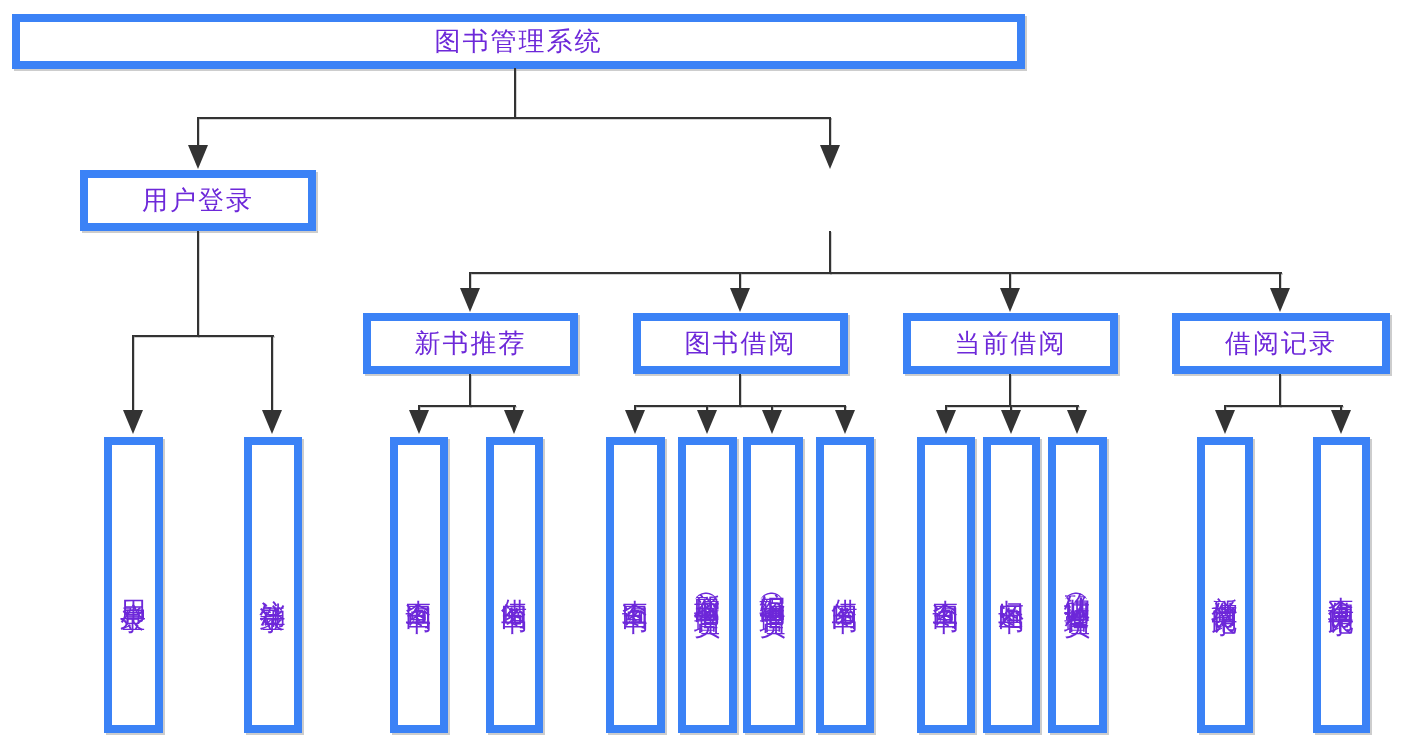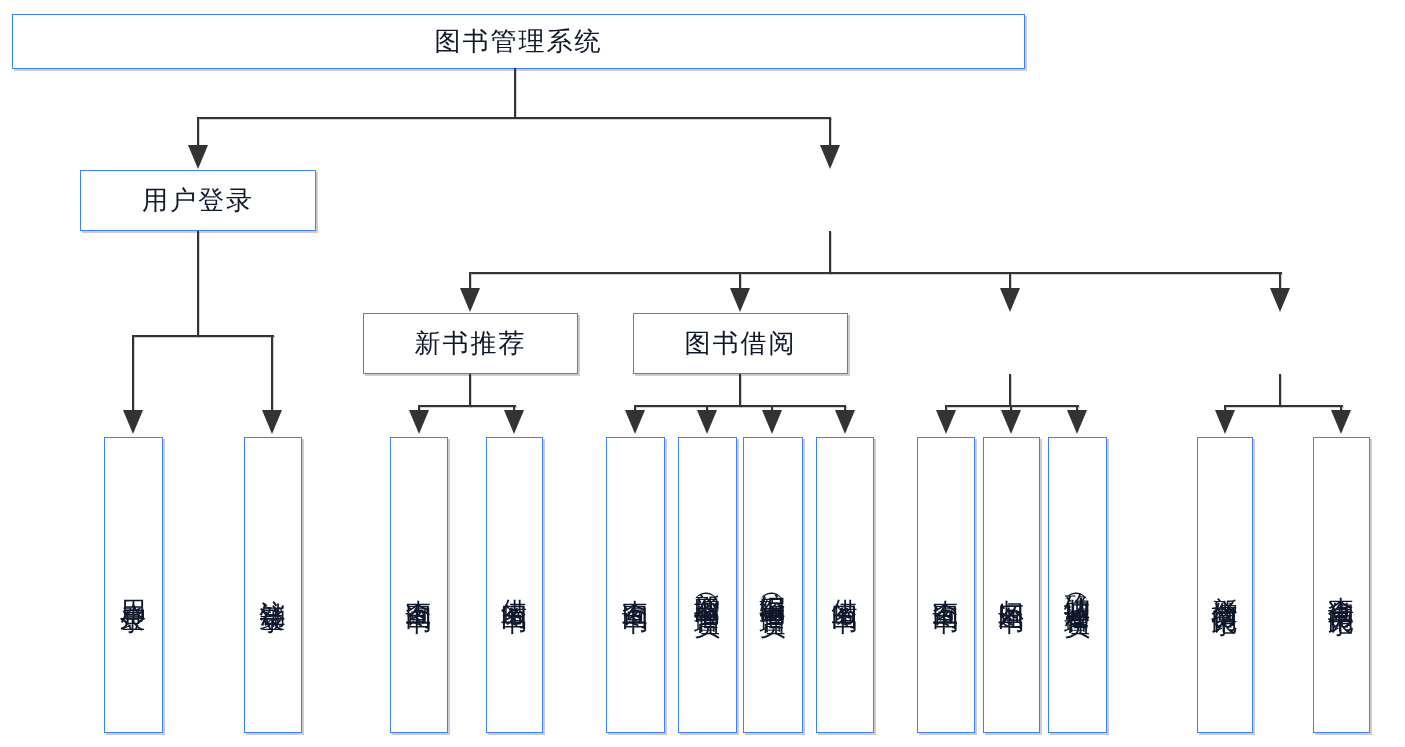--- a/index.html
+++ b/index.html
@@ -1,21 +1,21 @@
 <!DOCTYPE html>
 <html><head>
 <meta charset="utf-8">
 <style>
   html,body{margin:0;padding:0;background:#ffffff;}
   body{width:1405px;height:747px;overflow:hidden;
        font-family:"Liberation Sans","DejaVu Sans",sans-serif;}
   #stage{position:relative;width:1405px;height:747px;background:#ffffff;}
 
   .box{position:absolute;box-sizing:border-box;background:#ffffff;
-       border:1px solid #3b82f6;color:#0f172a;
+       border:8px solid #3b82f6;color:#6d28d9;
        box-shadow:2px 2px 0 rgba(130,130,130,0.40);}
   .hbox{display:flex;align-items:center;justify-content:center;
         font-size:26px;letter-spacing:2px;white-space:nowrap;}
   .vbox{display:flex;align-items:center;justify-content:center;
         writing-mode:vertical-rl;text-orientation:mixed;
         font-size:26px;letter-spacing:3px;line-height:1;}
 
   .h{position:absolute;height:2px;background:#333333;
      box-shadow:1px 1px 0 rgba(130,130,130,0.35);}
   .v{position:absolute;width:2px;background:#333333;
@@ -49,20 +49,22 @@
   <div class="a" style="left:460px;top:288px;"></div>
   <div class="v" style="left:739px;top:272px;height:18px;"></div>
   <div class="a" style="left:730px;top:288px;"></div>
   <div class="v" style="left:1009px;top:272px;height:18px;"></div>
   <div class="a" style="left:1000px;top:288px;"></div>
   <div class="v" style="left:1279px;top:272px;height:18px;"></div>
   <div class="a" style="left:1270px;top:288px;"></div>
 
   <div class="box hbox" style="left:363px;top:313px;width:215px;height:61px;">新书推荐</div>
   <div class="box hbox" style="left:633px;top:313px;width:215px;height:61px;">图书借阅</div>
+  <div class="box hbox" style="left:903px;top:313px;width:215px;height:61px;">当前借阅</div>
+  <div class="box hbox" style="left:1172px;top:313px;width:218px;height:61px;">借阅记录</div>
 
   <div class="v" style="left:197px;top:231px;height:106px;"></div>
   <div class="h" style="left:132px;top:335px;width:142px;"></div>
   <div class="v" style="left:132px;top:335px;height:80px;"></div>
   <div class="a" style="left:123px;top:410px;"></div>
   <div class="v" style="left:271px;top:335px;height:80px;"></div>
   <div class="a" style="left:262px;top:410px;"></div>
 
   <div class="v" style="left:469px;top:374px;height:33px;"></div>
   <div class="h" style="left:418px;top:405px;width:98px;"></div>

